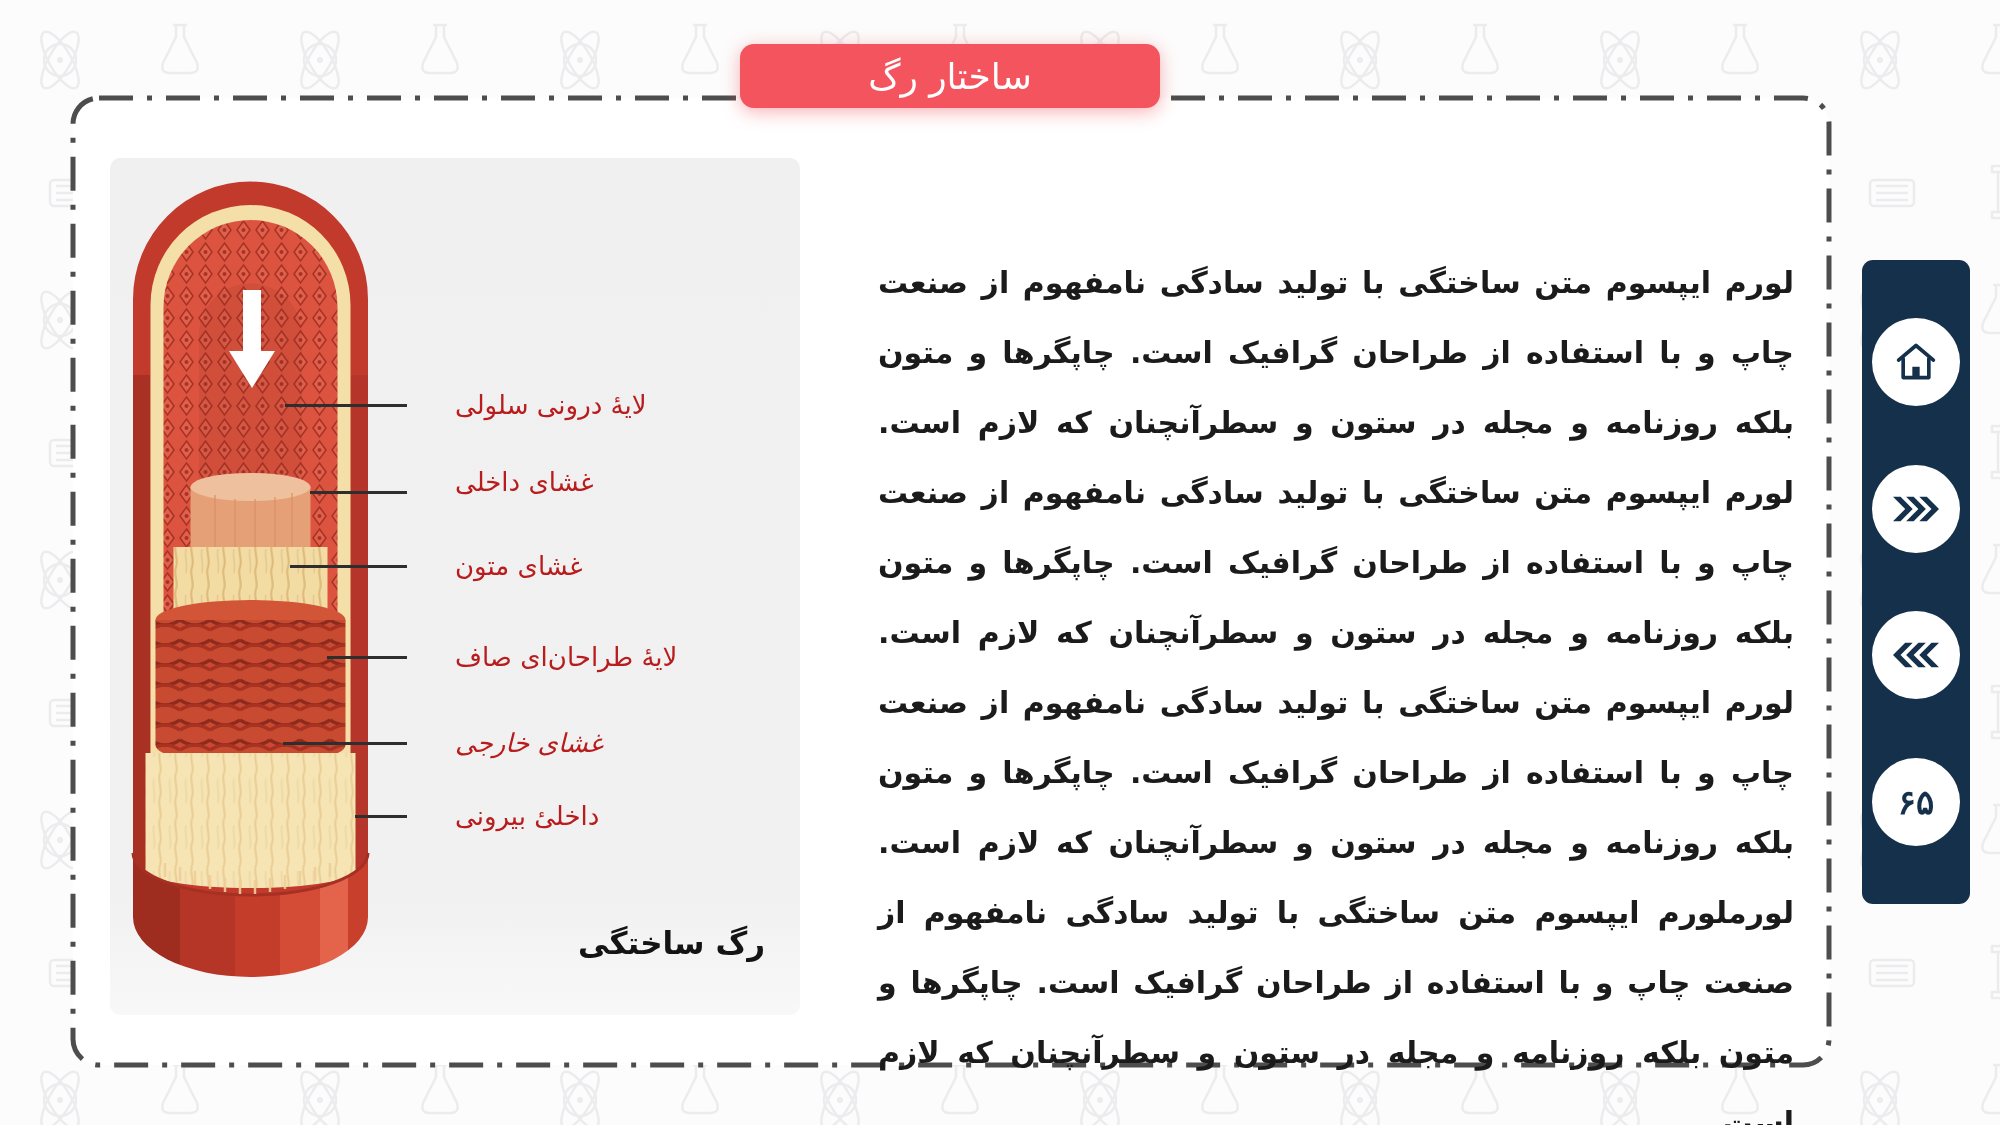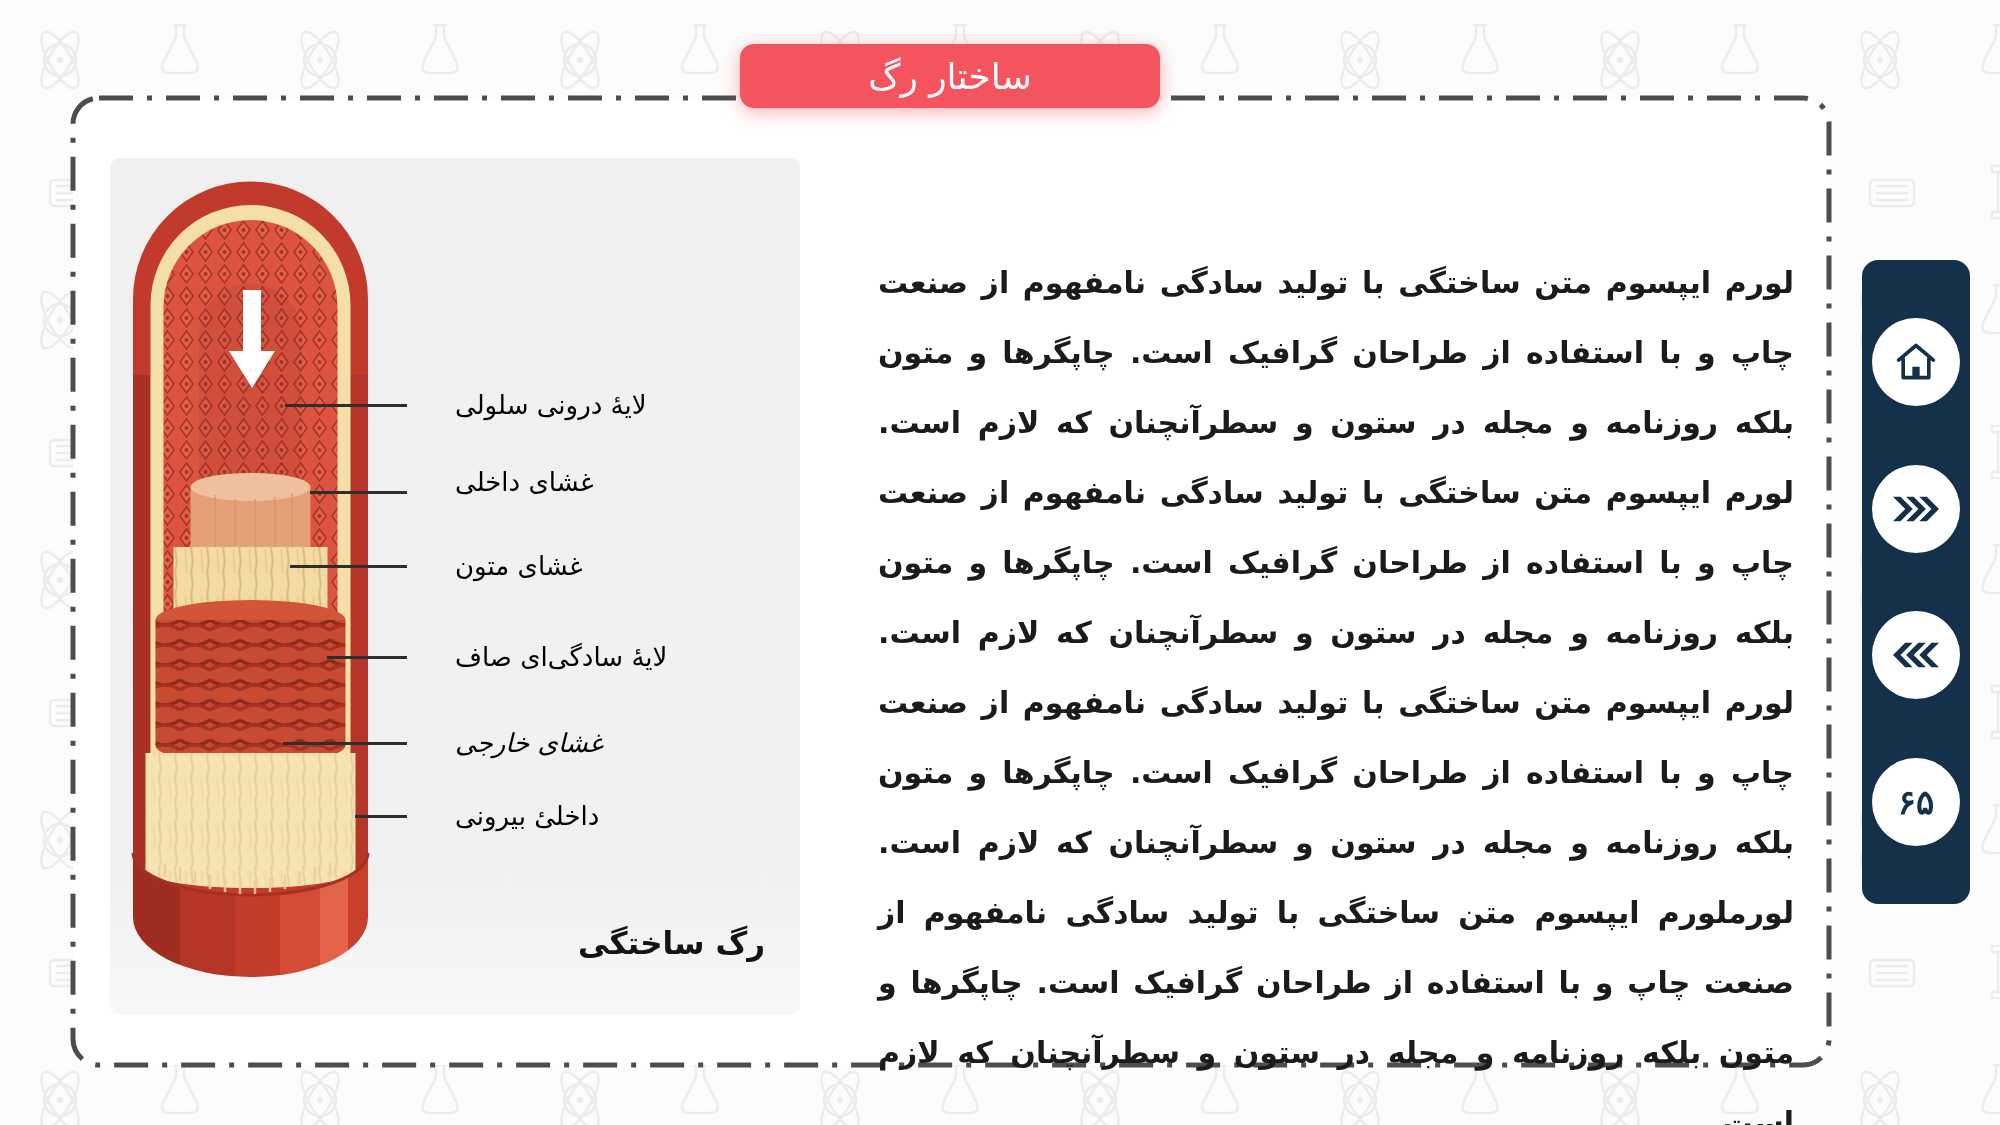--- a/index.html
+++ b/index.html
@@ -25,36 +25,36 @@
   
   .panel{
     left:110px;top:158px;width:690px;height:857px;z-index:2;
     background:linear-gradient(180deg,#F0F0F1 0%,#F1F1F2 86%,#F8F8F9 100%);
     border-radius:10px;
   }
   .vessel{left:120px;top:175px;width:260px;height:810px;z-index:3;}
   .connector{height:3px;background:#2E2E2E;z-index:4;}
   .layer-label{
     z-index:4;height:48px;line-height:48px;left:455px;
-    font-size:26px;color:#000000;direction:rtl;white-space:nowrap;
+    font-size:26px;color:#b91c1c;direction:rtl;white-space:nowrap;
   }
   .caption{
     z-index:4;left:110px;width:655px;top:925px;text-align:right;
     font-size:31px;font-weight:bold;color:#141414;direction:rtl;
   }
   
   .body-text{
     left:878px;top:248px;width:916px;z-index:3;
     direction:rtl;text-align:justify;
     font-size:30px;line-height:70px;color:#1B1B1B;font-weight:600;
   }
   
   .sidebar{
     left:1862px;top:260px;width:108px;height:644px;z-index:6;
-    background:#15304B;border-radius:16px;
+    background:#15304B;border-radius:11px;
     display:flex;flex-direction:column;align-items:center;justify-content:space-evenly;
   }
   .nav-btn{
     width:88px;height:88px;border-radius:50%;background:#fff;border:none;padding:0;
     display:flex;align-items:center;justify-content:center;cursor:pointer;
   }
   .nav-btn svg{display:block;}
   .page-num{font-size:34px;font-weight:bold;color:#15304B;direction:rtl;}
 </style>
 </head>
@@ -162,21 +162,21 @@
 <div class="abs connector" style="left:285px;top:404px;width:122px;"></div>
 <div class="abs connector" style="left:310px;top:491px;width:97px;"></div>
 <div class="abs connector" style="left:290px;top:565px;width:117px;"></div>
 <div class="abs connector" style="left:327px;top:656px;width:80px;"></div>
 <div class="abs connector" style="left:283px;top:742px;width:124px;"></div>
 <div class="abs connector" style="left:355px;top:815px;width:52px;"></div>
 
 <div class="abs layer-label" style="top:381px;">لایهٔ درونی سلولی</div>
 <div class="abs layer-label" style="top:458px;">غشای داخلی</div>
 <div class="abs layer-label" style="top:542px;">غشای متون</div>
-<div class="abs layer-label" style="top:633px;">لایهٔ سادگی‌ای صاف</div>
+<div class="abs layer-label" style="top:633px;">لایهٔ طراحان‌ای صاف</div>
 <div class="abs layer-label" style="top:719px;font-style:italic;">غشای خارجی</div>
 <div class="abs layer-label" style="top:792px;">داخلیٔ بیرونی</div>
 
 <div class="abs caption">رگ ساختگی</div>
 
 <p class="abs body-text" style="margin:0;">لورم ایپسوم متن ساختگی با تولید سادگی نامفهوم از صنعت چاپ و با استفاده از طراحان گرافیک است. چاپگرها و متون بلکه روزنامه و مجله در ستون و سطرآنچنان که لازم است. لورم ایپسوم متن ساختگی با تولید سادگی نامفهوم از صنعت چاپ و با استفاده از طراحان گرافیک است. چاپگرها و متون بلکه روزنامه و مجله در ستون و سطرآنچنان که لازم است. لورم ایپسوم متن ساختگی با تولید سادگی نامفهوم از صنعت چاپ و با استفاده از طراحان گرافیک است. چاپگرها و متون بلکه روزنامه و مجله در ستون و سطرآنچنان که لازم است. لورملورم ایپسوم متن ساختگی با تولید سادگی نامفهوم از صنعت چاپ و با استفاده از طراحان گرافیک است. چاپگرها و متون بلکه روزنامه و مجله در ستون و سطرآنچنان که لازم است.</p>
 
 <div class="abs sidebar">
   <button class="nav-btn">
     <svg width="44" height="44" viewBox="0 0 24 24">

